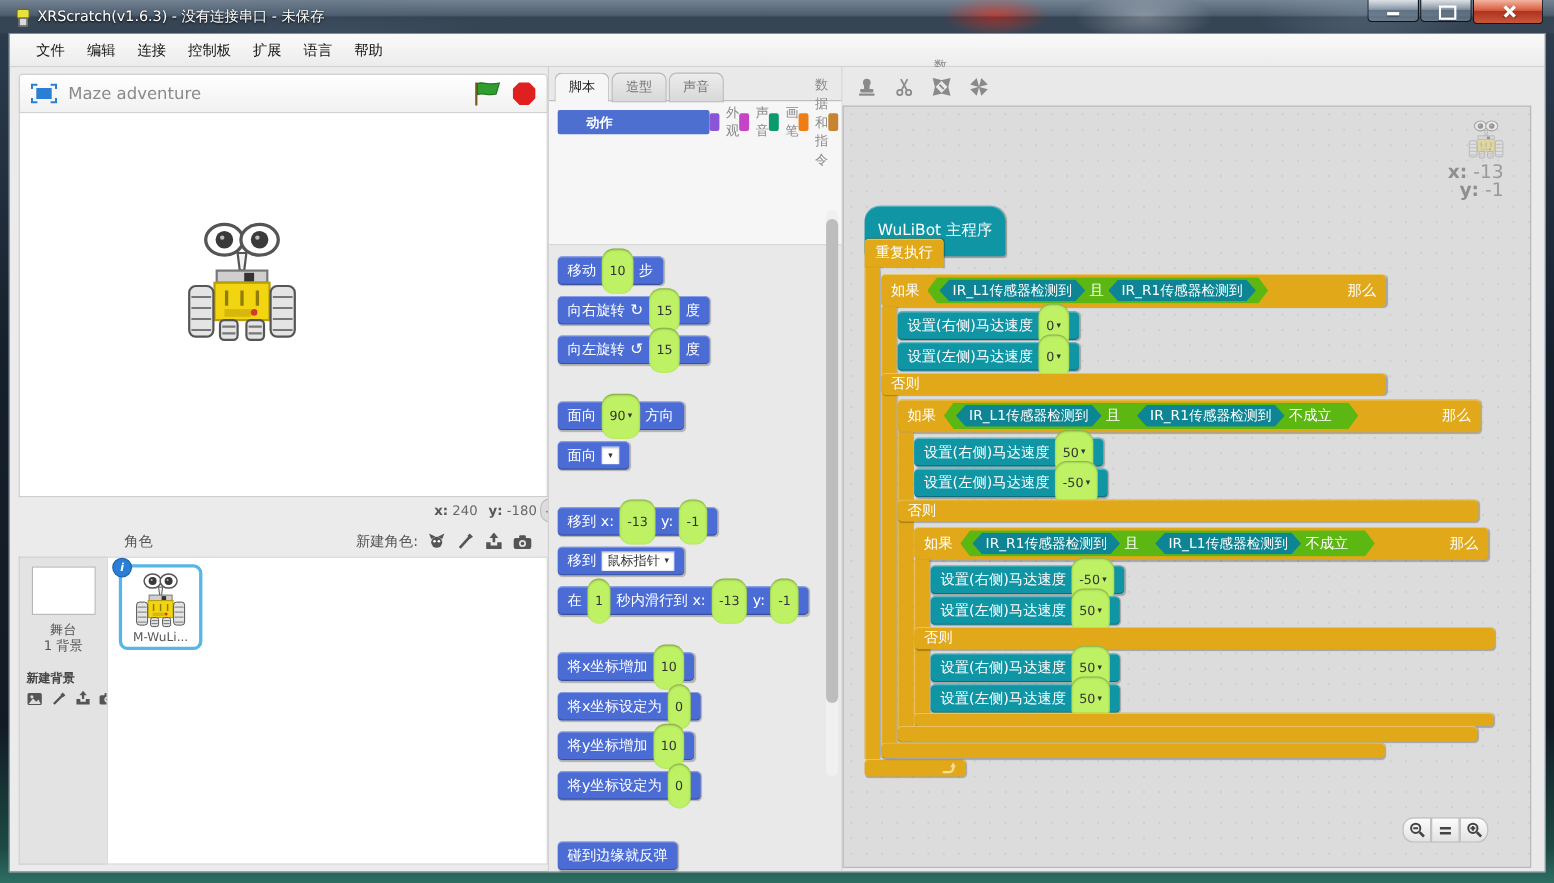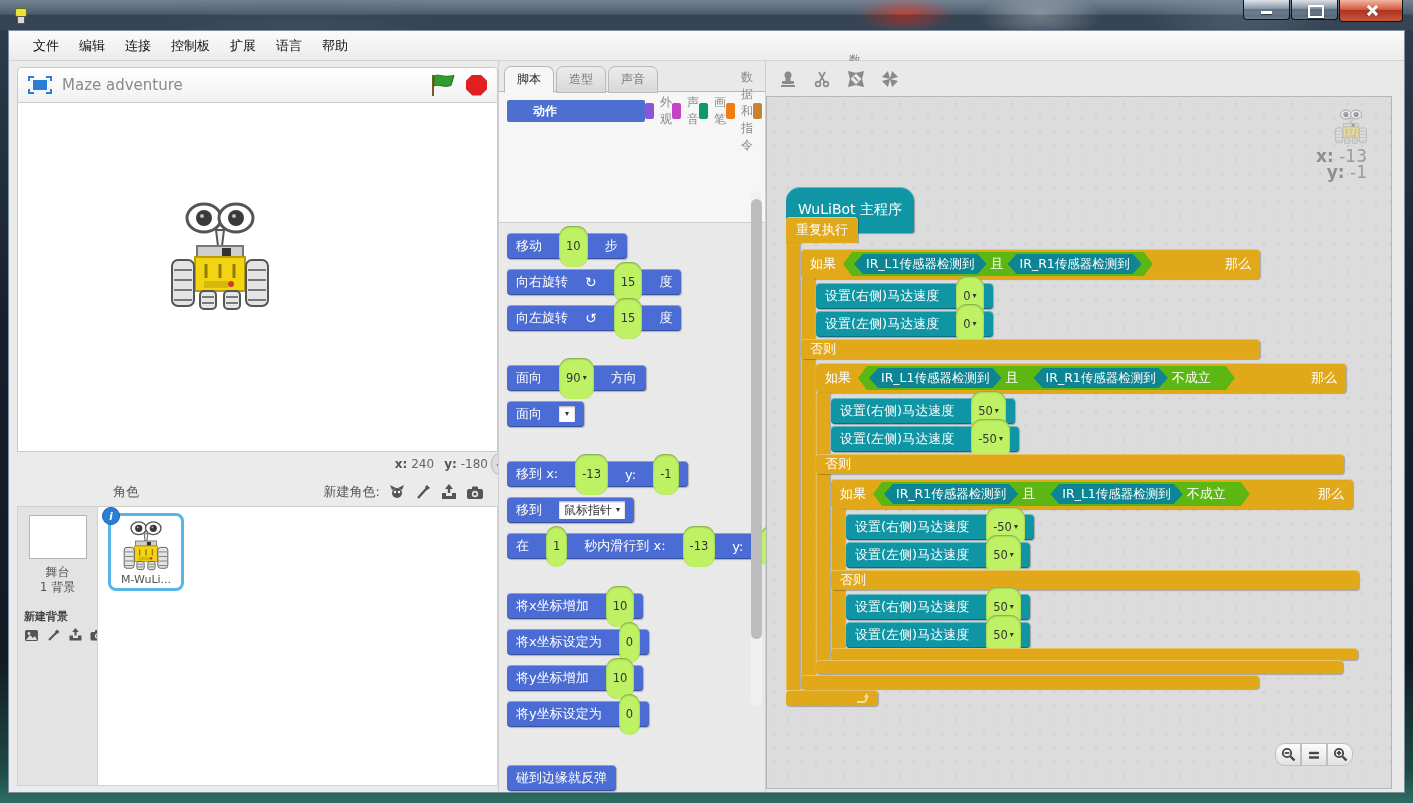--- a/index.html
+++ b/index.html
@@ -75,21 +75,21 @@
   .cat-area{position:absolute;top:30px;left:0;right:0;height:132px;background:#f6f6f6;border-bottom:1px solid #cfcfcf;border-top:1px solid #b9b9b9;
     display:grid;grid-template-columns:138px 1fr;grid-auto-rows:22px;padding:8px 0 0 8px;box-sizing:border-box;grid-auto-flow:column;}
   .cat{display:flex;align-items:center;gap:6px;font-size:12px;color:#8a8a8a;}
   .chip{width:9px;height:16px;border-radius:2px;flex:none;}
   .cat.sel{background:#4d6fd0;color:#fff;font-weight:bold;border-radius:2px;width:112px;padding-left:26px;}
   .blocks-area{position:absolute;top:162px;left:0;right:0;bottom:0;padding:10px 0 0 8px;display:flex;flex-direction:column;align-items:flex-start;gap:10px;}
   .gapper{height:14px;}
   .pal-scroll{position:absolute;right:3px;top:130px;width:11px;height:515px;background:#f0f0f0;border-radius:6px;}
   .pal-thumb{position:absolute;left:0;top:8px;width:11px;height:440px;background:#bdbdbd;border-radius:6px;}
   
-  .blk{display:inline-flex;align-items:center;gap:17px;color:#fff;padding:0 9px;height:26px;border-radius:4px;
+  .blk{display:inline-flex;align-items:center;gap:5px;color:#fff;padding:0 9px;height:26px;border-radius:4px;
     box-shadow:inset 0 1px 0 rgba(255,255,255,.35), inset 0 -1px 0 rgba(0,0,0,.25), 1px 1px 1px rgba(0,0,0,.25);font-size:13px;white-space:nowrap;}
   .blue{background:#4a6cd4;} .tealb{background:#1095a5;}
   .oval{background:#bef264;color:#333;border-radius:11px;padding:12px 7px;height:17px;line-height:17px;font-size:11.5px;
     box-shadow:inset 0 1px 2px rgba(0,0,0,.35);display:inline-flex;align-items:center;gap:2px;}
   .oval .tri{font-size:8px;color:#333;}
   .sq-dd{background:#fff;width:16px;height:16px;box-shadow:inset 0 1px 2px rgba(0,0,0,.35);display:inline-flex;align-items:center;justify-content:center;}
   .rect-dd{background:#fff;color:#333;height:18px;padding:0 5px;font-size:12px;display:inline-flex;align-items:center;gap:4px;
     box-shadow:inset 0 1px 2px rgba(0,0,0,.35);}
   .tri{font-size:8px;color:#333;line-height:1;}
   .arrow-glyph{font-size:14px;}
@@ -166,20 +166,21 @@
         <line x1="56" y1="95" x2="68" y2="95"></line>
           <line x1="56" y1="101" x2="68" y2="101"></line>
       </g>
     </g>
   </defs>
 </svg>
 
 <div class="frame">
   <div class="titlebar">
     <div class="app-icon"></div>
+    <span class="title-text">XRScratch(v1.6.3) - 没有连接串口 - 未保存</span>
     <div class="win-btns">
       <div class="wbtn min">
           <div class="glyph-min"></div>
         </div>
       <div class="wbtn max">
           <div class="glyph-max"></div>
         </div>
       <div class="wbtn close">
           <div class="glyph-x"></div>
         </div>

